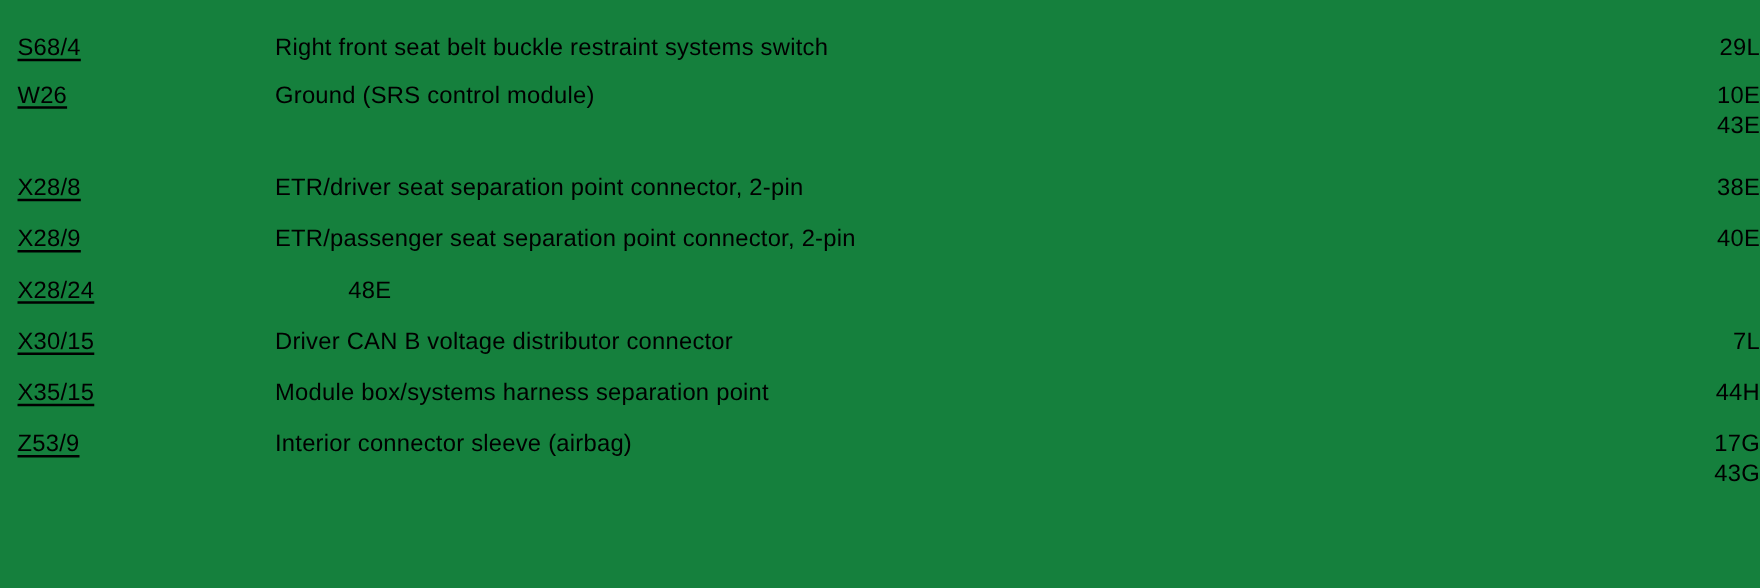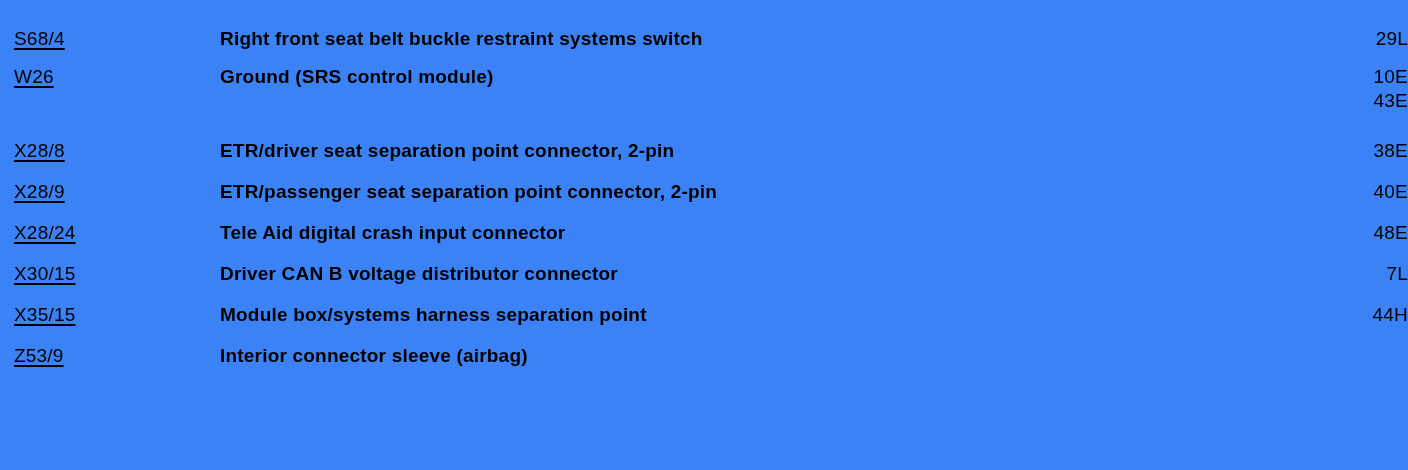--- a/index.html
+++ b/index.html
@@ -13,21 +13,21 @@
     overflow: hidden;
     font-family: "Liberation Sans", "DejaVu Sans", sans-serif;
     color: #000000;
   }
   .page {
     position: relative;
     box-sizing: border-box;
     width: 1408px;
     height: 470px;
     padding: 27px 0 0 14px;
-    background: #3b82f6;
+    background: #15803d;
   }
   .legend-row {
     display: flex;
     align-items: flex-start;
     font-size: 19px;
     line-height: 24px;
     margin-bottom: 17px;
     letter-spacing: 0.2px;
   }
   .legend-row.mb-sm { margin-bottom: 14px; }
@@ -37,21 +37,20 @@
     width: 206px;
   }
   .code-text {
     text-decoration: underline;
     text-decoration-thickness: 2px;
     text-underline-offset: 3px;
   }
   .col-desc {
     flex: 1 1 auto;
     padding-right: 10px;
-    font-weight: bold;
   }
   .col-loc {
     flex: 0 0 93px;
     width: 93px;
     text-align: right;
   }
   .loc-line {
     display: block;
   }
 </style>
@@ -98,21 +97,20 @@
     <div class="col-desc">ETR/passenger seat separation point connector, 2-pin</div>
     <div class="col-loc">
       <span class="loc-line">40E</span>
     </div>
   </div>
 
   <div class="legend-row">
     <div class="col-code">
       <span class="code-text">X28/24</span>
     </div>
-    <div class="col-desc">Tele Aid digital crash input connector</div>
     <div class="col-loc">
       <span class="loc-line">48E</span>
     </div>
   </div>
 
   <div class="legend-row">
     <div class="col-code">
       <span class="code-text">X30/15</span>
     </div>
     <div class="col-desc">Driver CAN B voltage distributor connector</div>
@@ -129,15 +127,19 @@
     <div class="col-loc">
       <span class="loc-line">44H</span>
     </div>
   </div>
 
   <div class="legend-row">
     <div class="col-code">
       <span class="code-text">Z53/9</span>
     </div>
     <div class="col-desc">Interior connector sleeve (airbag)</div>
+    <div class="col-loc">
+      <span class="loc-line">17G</span>
+      <span class="loc-line">43G</span>
+    </div>
   </div>
 
 </div>
 
 </body></html>

